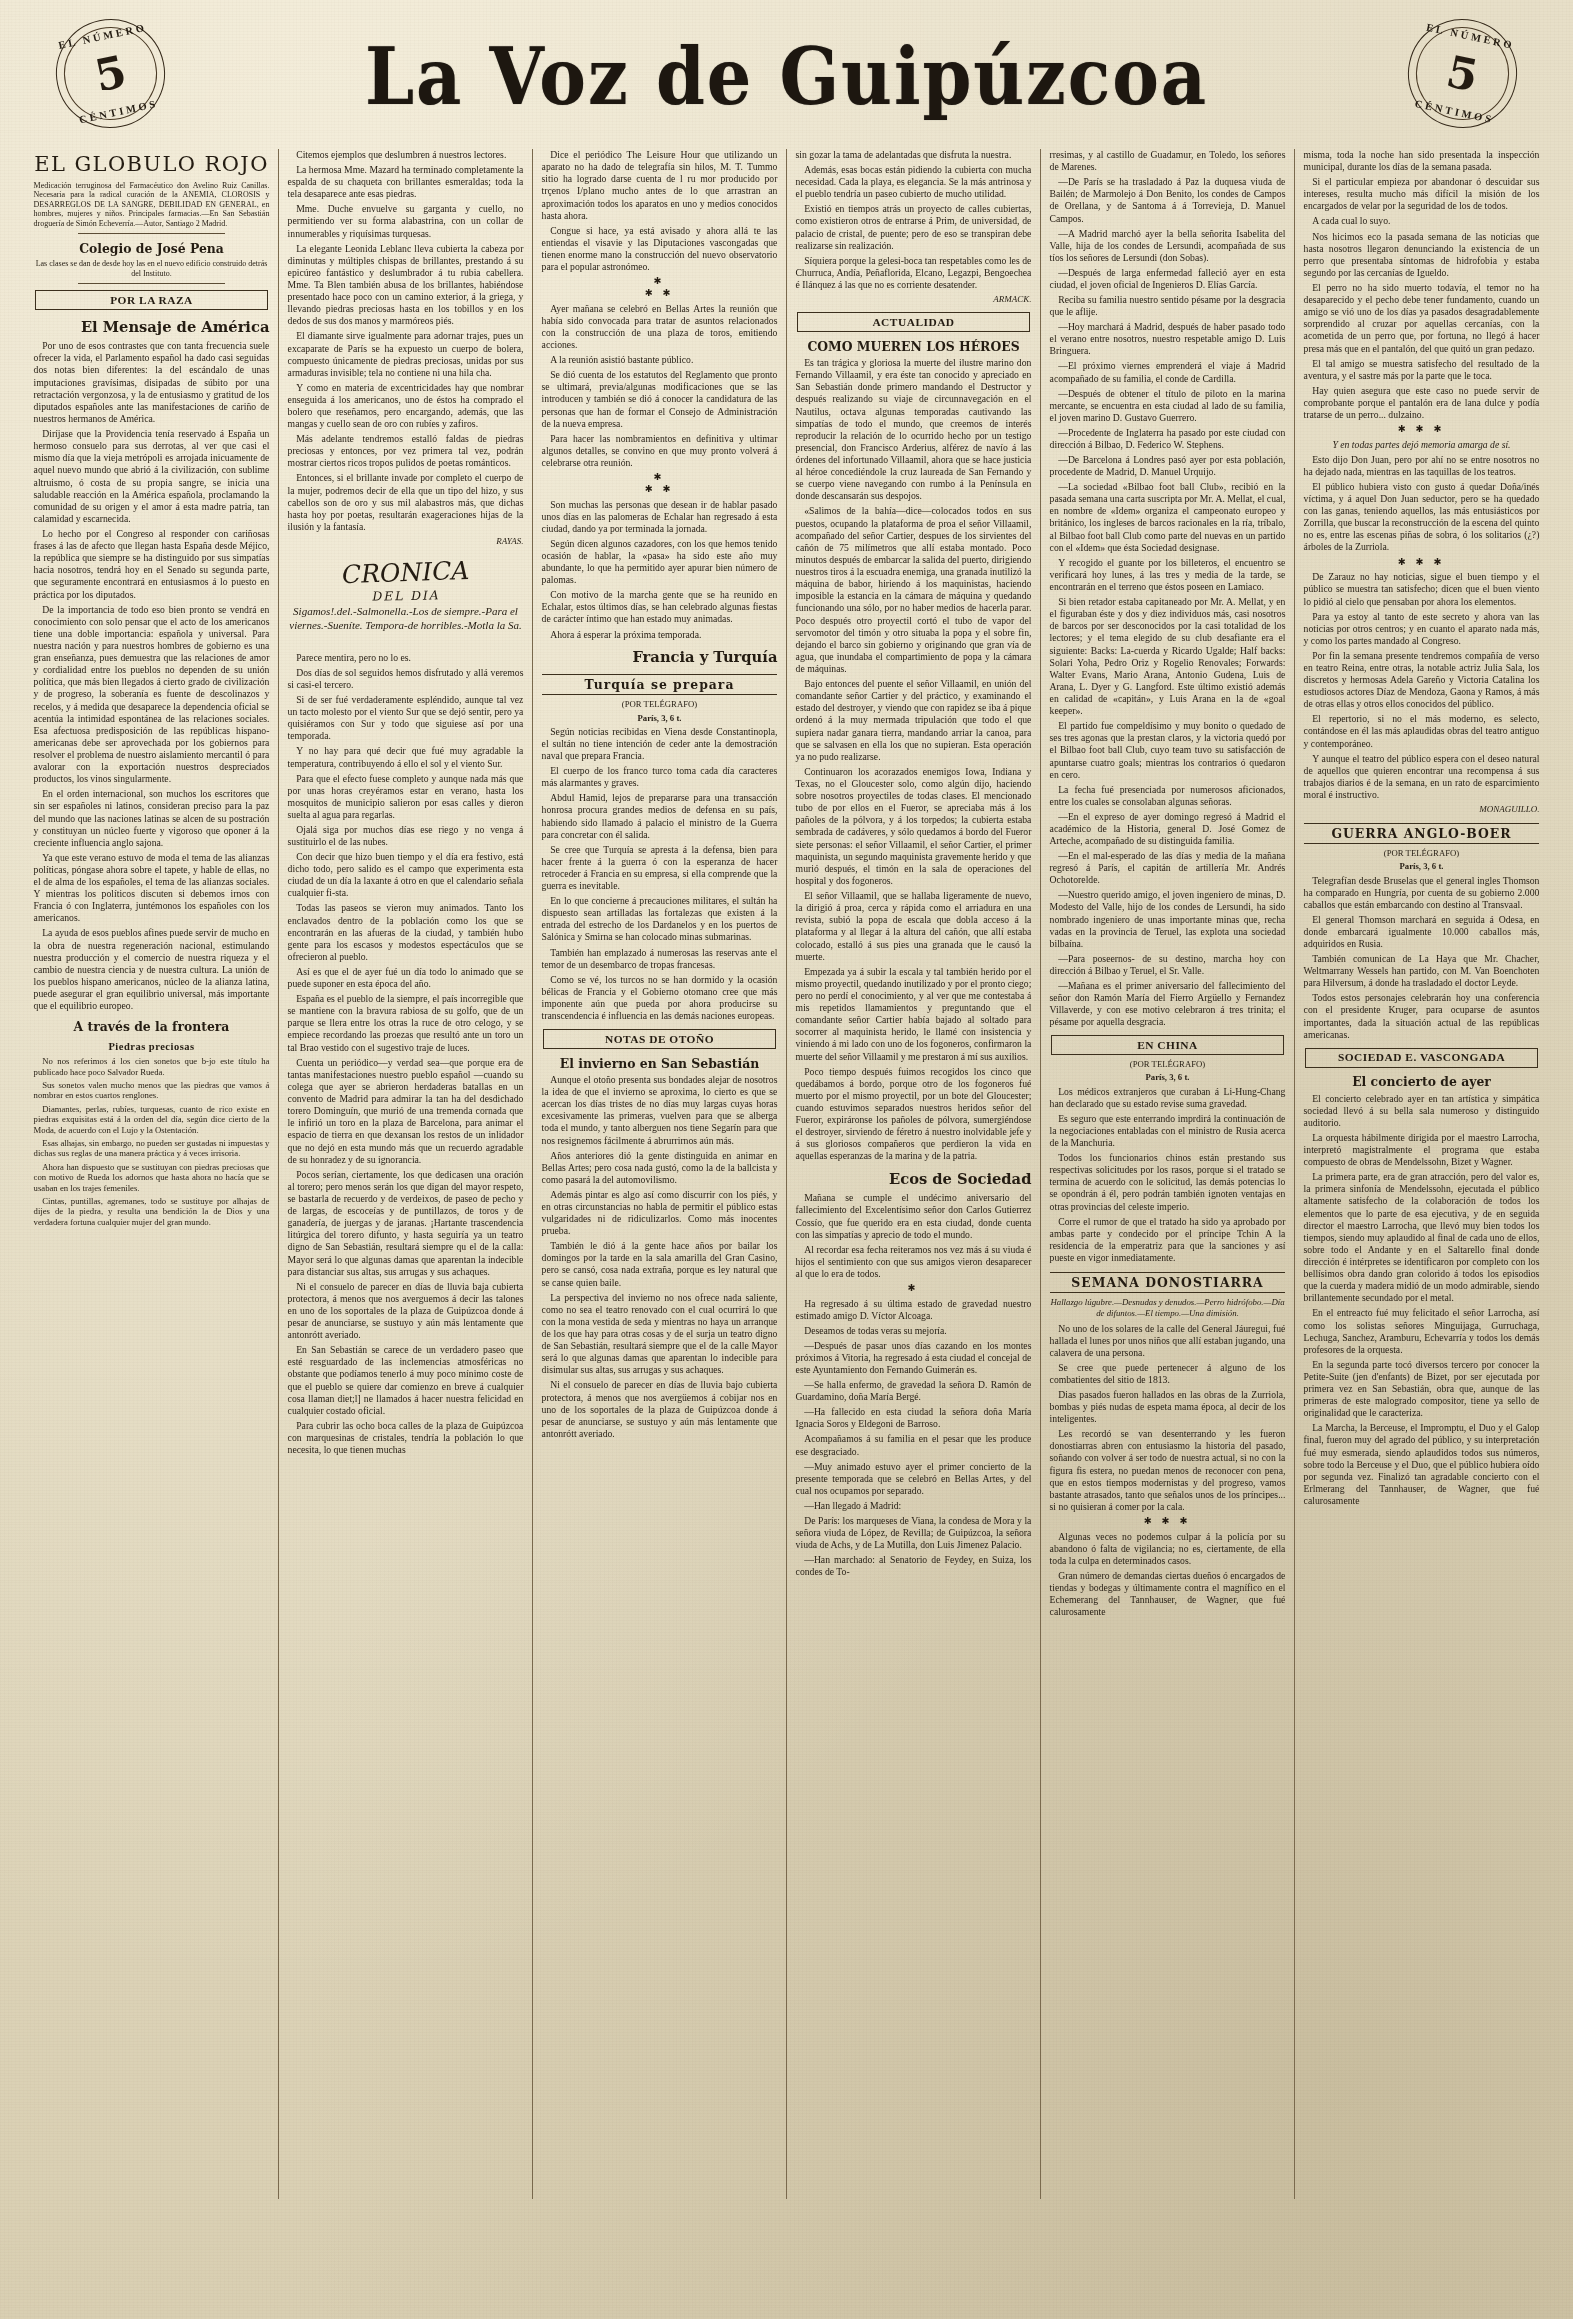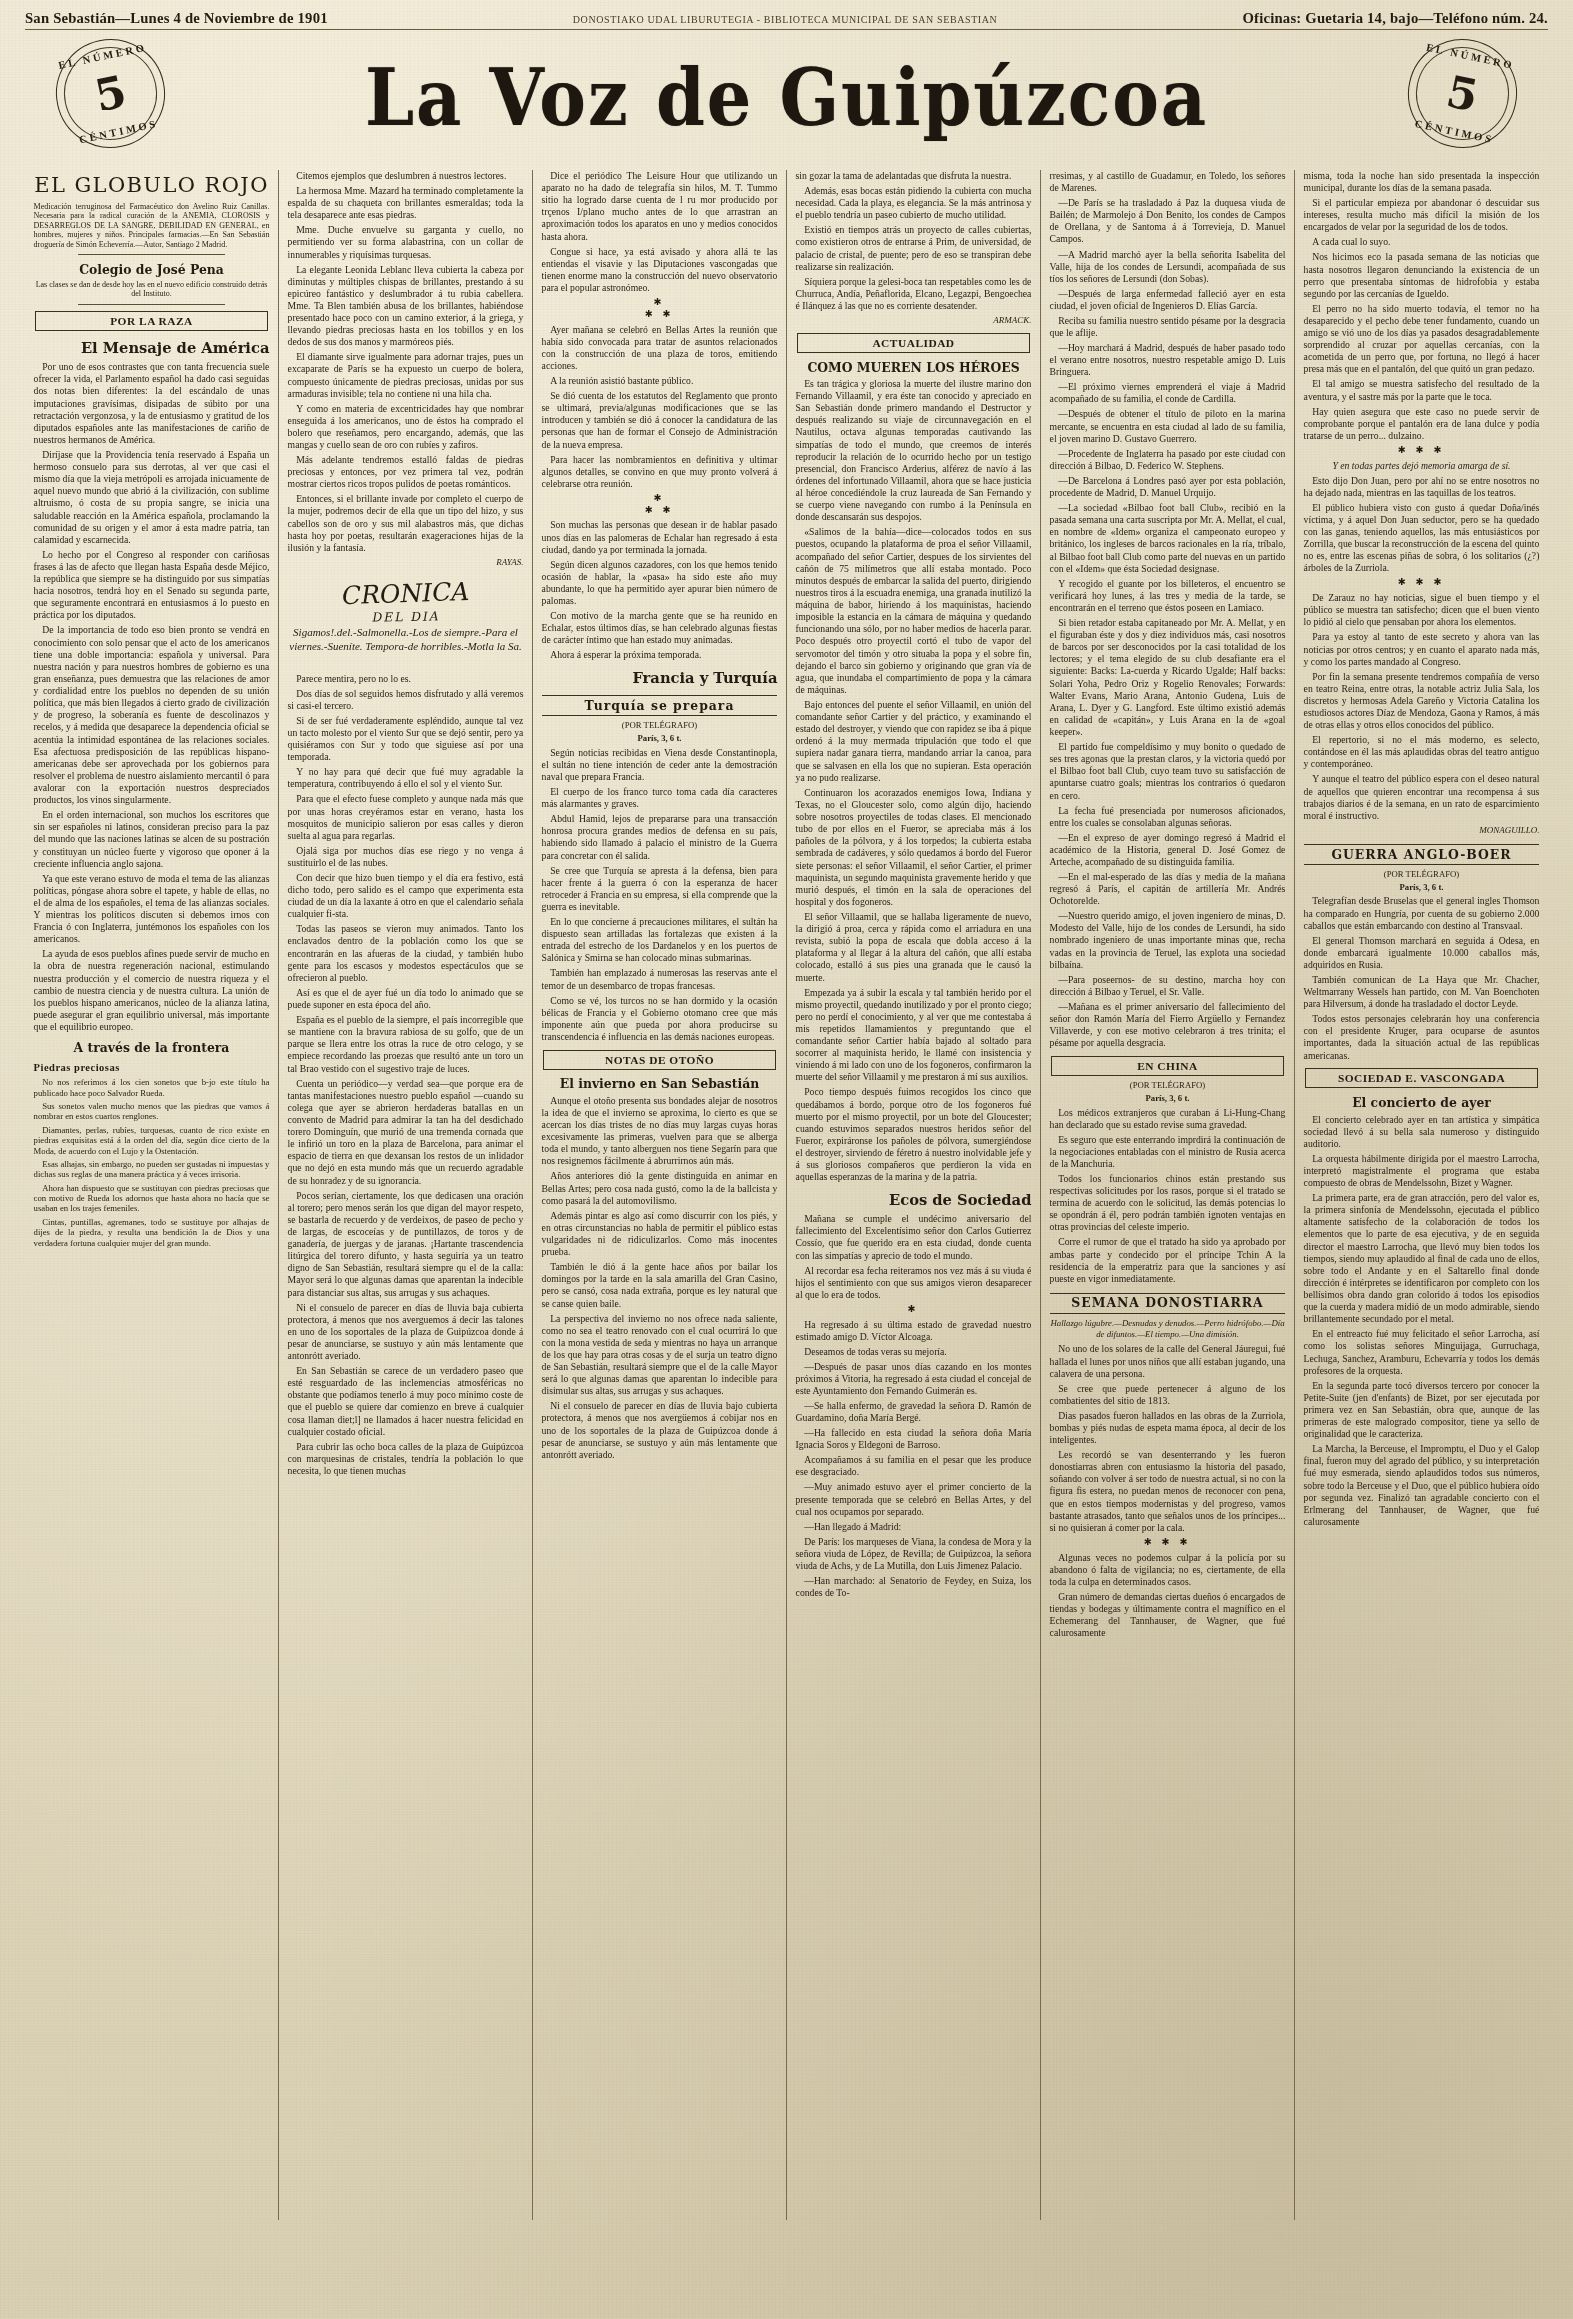--- a/index.html
+++ b/index.html
@@ -118,21 +118,21 @@
   }
   h2.sec{
     font-family:"DejaVu Serif",serif;
     font-size:14.7px;text-align:right;margin:7.6px 0 3.8px 0;font-weight:bold;
   }
   h3.sec{
     font-size:12.4px;text-align:center;margin:6.7px 0 2.9px 0;font-weight:bold;
     font-family:"DejaVu Serif",serif;
   }
   h4.sec{
-    font-size:10.5px;margin:5.7px 0 2.9px 0;font-weight:bold;
+    font-size:10.5px;text-align:center;margin:5.7px 0 2.9px 0;font-weight:bold;
     letter-spacing:0.5px;
   }
   .boxed{
     border:1px solid #3b2f1d;padding:1.9px 5.7px;text-align:center;
     font-weight:bold;font-size:11.4px;margin:6.7px 1.9px 3.8px 1.9px;letter-spacing:0.5px;
   }
   .boxed2{
     border-top:1.9px solid #3b2f1d;border-bottom:1.9px solid #3b2f1d;
     text-align:center;font-weight:bold;font-size:12.4px;margin:7.6px 0 3.8px 0;padding:1.9px 0;
     letter-spacing:1px;font-family:"DejaVu Serif",serif;
@@ -152,25 +152,20 @@
     font-size:25px;margin:9.5px 0 1.9px 0;transform:rotate(-2deg);
   }
   .cronica small{display:block;font-size:12.4px;letter-spacing:1.9px;transform:rotate(1deg);}
   .menu{font-size:11px;text-align:center;font-style:italic;line-height:1.25;margin-bottom:19px;}
 </style>
 </head>
 <body>
 
 <div class="page">
 
-  <div class="topline">
-    <div class="left">San Sebastián—Lunes 4 de Noviembre de 1901</div>
-    <div class="center">DONOSTIAKO UDAL LIBURUTEGIA - BIBLIOTECA MUNICIPAL DE SAN SEBASTIAN</div>
-    <div class="right">Oficinas: Guetaria 14, bajo—Teléfono núm. 24.</div>
-  </div>
 
   <div class="masthead">
     <div class="stamp left">
       <div class="ring">
         <div class="up">EL NÚMERO</div>
         <div class="big">5</div>
         <div class="dn">CÉNTIMOS</div>
       </div>
     </div>
     <div class="mast-title">La Voz de Guipúzcoa</div>

